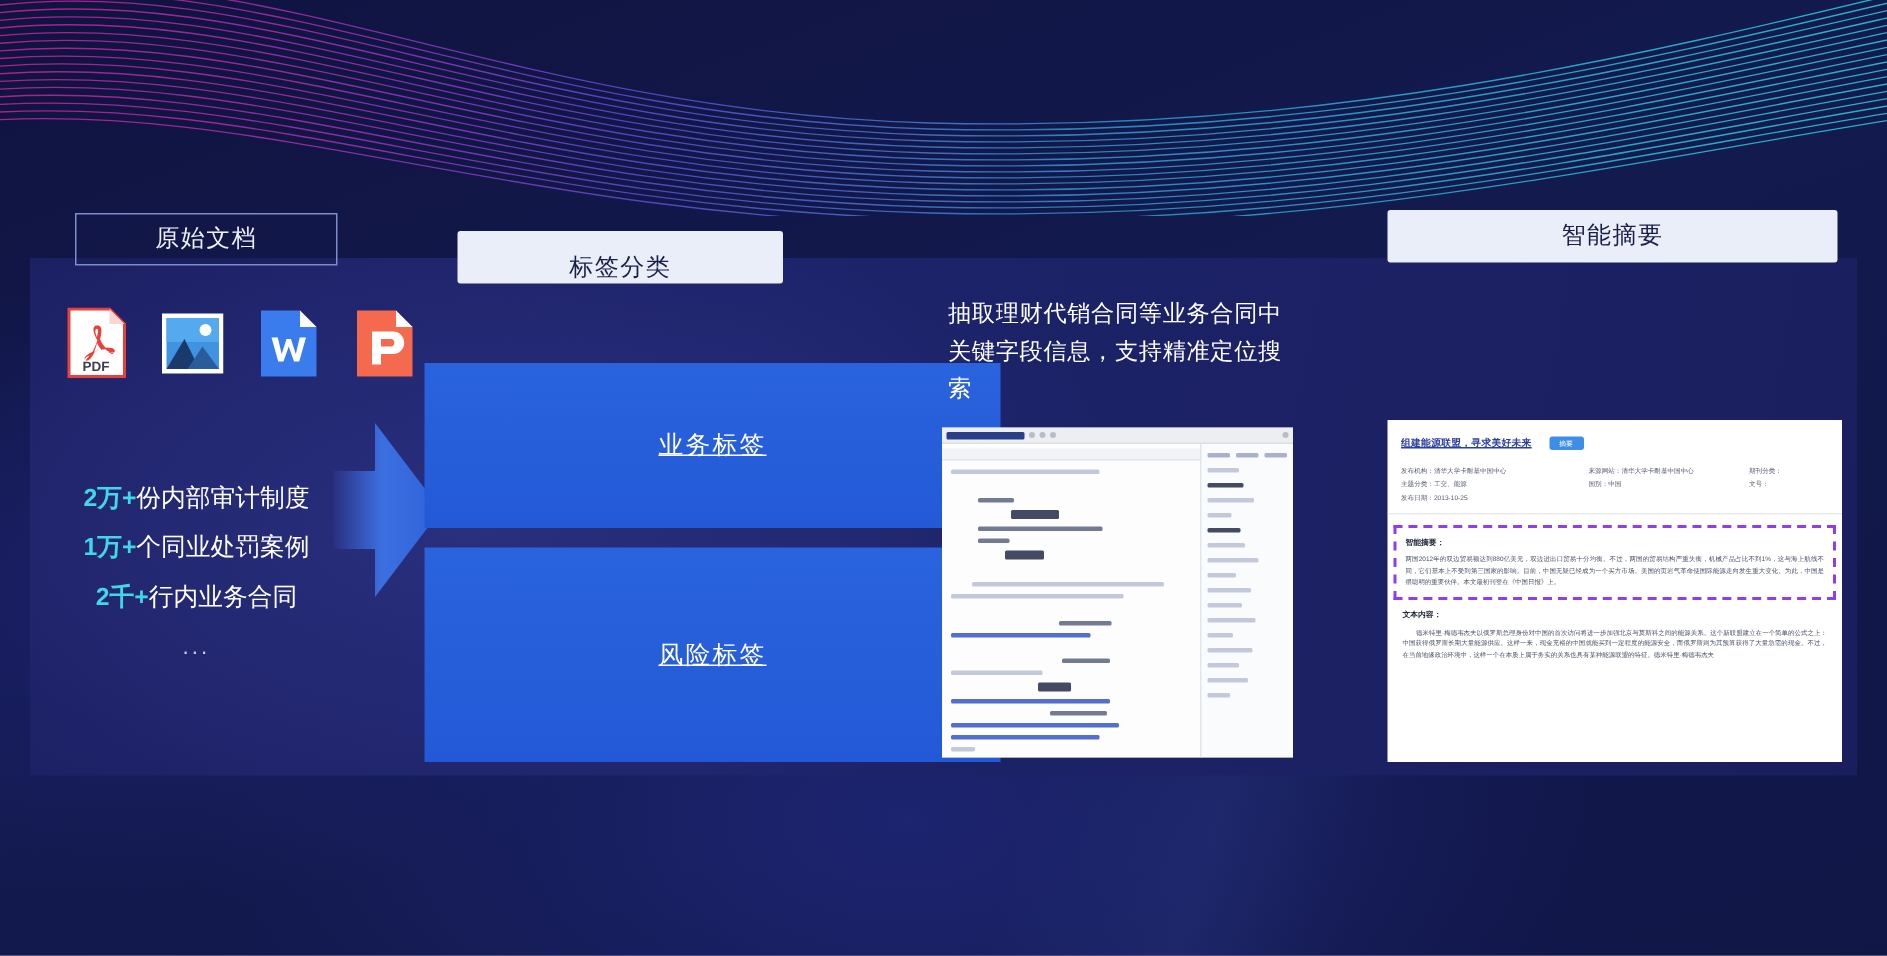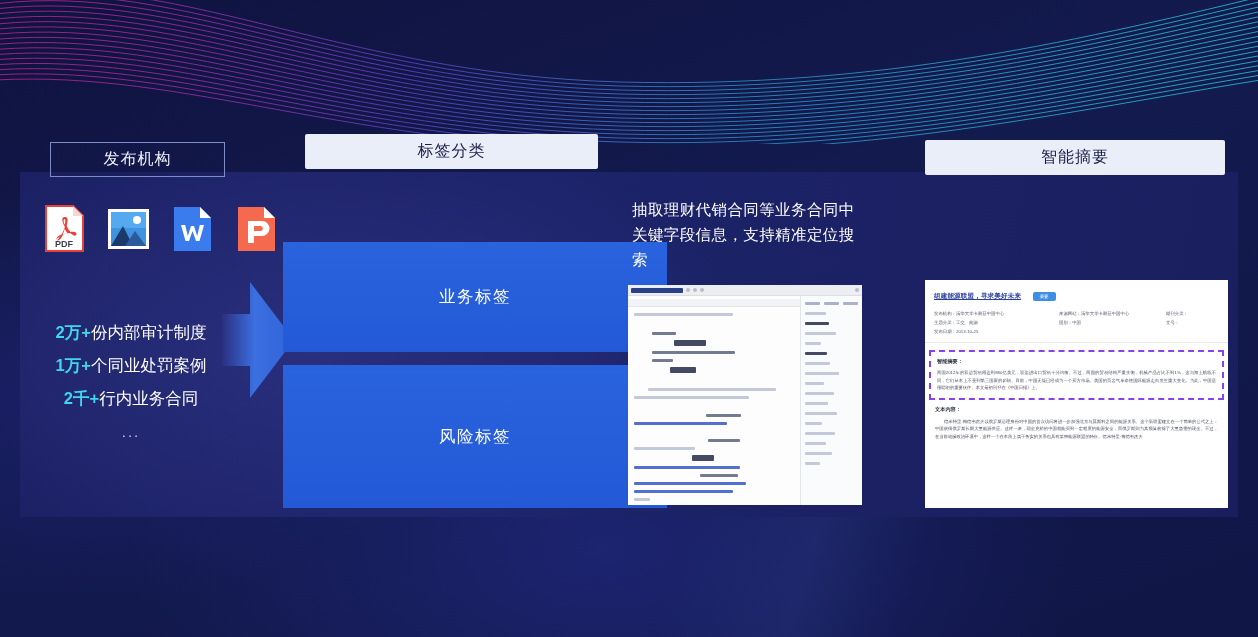--- a/index.html
+++ b/index.html
@@ -65,21 +65,21 @@
     color: #eef1fb;
     background: rgba(20,26,78,0.35);
   }
   .chip.solid {
     background: #e9eef8;
     color: #1a1f4a;
     border-radius: 2px;
   }
 
   #chip-original { left: 50px;  top: 142px; width: 175px; }
-  #chip-tag      { left: 305px; top: 134px; width: 293px; }
+  #chip-tag      { left: 305px; top: 154px; width: 217px; align-items: flex-end; }
   #chip-extract  { left: 628px; top: 140px; width: 236px; }
   #chip-summary  { left: 925px; top: 140px; width: 300px; }
 
   
   #file-icons {
     position: absolute; left: 44px; top: 205px;
     display: flex; gap: 23px; align-items: flex-start;
   }
   .ficon { width: 41px; height: 48px; }
 
@@ -95,21 +95,21 @@
   #stats .dots { color: #c8cee8; font-size: 15px; letter-spacing: 2px; }
 
   
   #arrow { position: absolute; left: 222px; top: 280px; width: 74px; height: 120px; }
 
   
   .tagbox {
     position: absolute; left: 283px; width: 384px;
     background: linear-gradient(180deg, #2a63de 0%, #2359d6 100%);
     display: flex; align-items: center; justify-content: center;
-    color: #ffffff; font-size: 16.5px; letter-spacing: 1.5px;
+    color: #ffffff; font-size: 16.5px; letter-spacing: 1.5px; text-decoration: underline;
   }
   #tagbox-biz  { top: 242px; height: 110px; }
   #tagbox-risk { top: 365px; height: 143px; }
 
   
   .desc {
     position: absolute; color: #ffffff;
     font-size: 15.5px; line-height: 25px; letter-spacing: 0.4px;
   }
   #desc-extract { left: 632px; top: 197px; width: 224px; }
@@ -210,21 +210,21 @@
       <path d="M-20,2 C170,-30 330,80 620,88 C880,95 1090,44 1280,-2"></path>
     </g>
   </svg>
 
   <div class="sheen"></div>
 
 
   <div id="panel"></div>
 
   <div id="chip-original" class="chip outline">
-    <span>发布机构</span>
+    <span>原始文档</span>
   </div>
   <div id="chip-tag" class="chip solid">
     <span>标签分类</span>
   </div>
   <div id="chip-summary" class="chip solid">
     <span>智能摘要</span>
   </div>
 
   <div id="file-icons">
 

